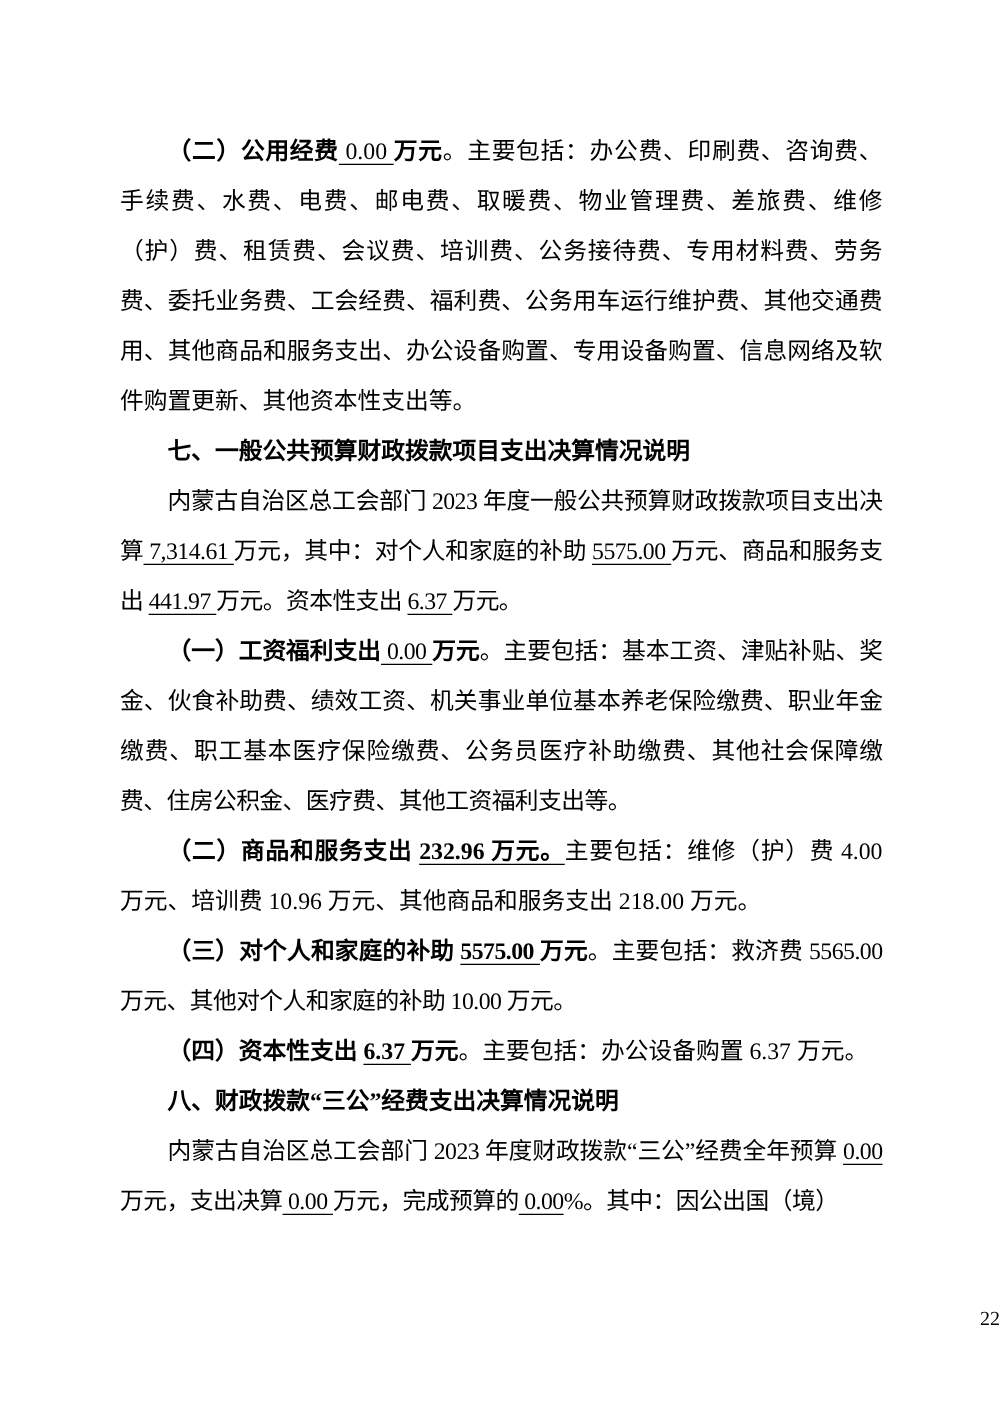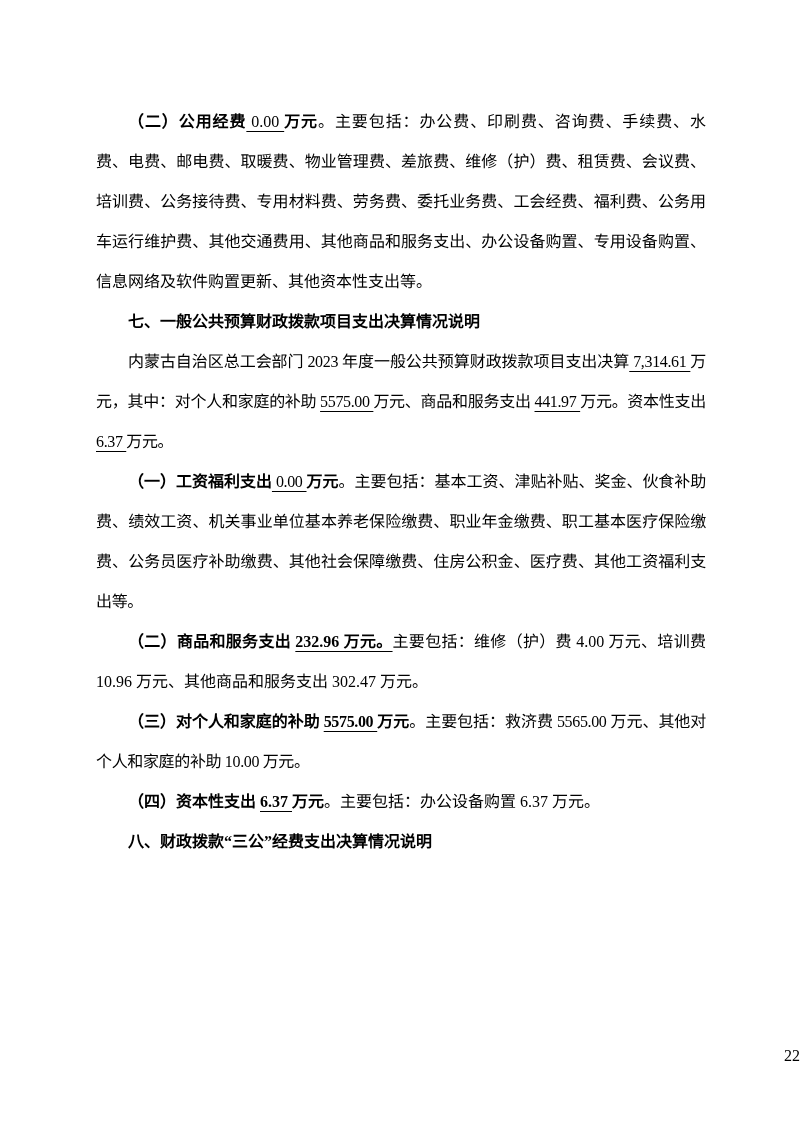--- a/index.html
+++ b/index.html
@@ -18,21 +18,21 @@
     color: #000000;
   }
   .content {
     position: absolute;
     left: 96px;
     top: 102px;
     width: 610px;
   }
   p.doc {
     margin: 0;
-    font-size: 16px;
+    font-size: 19px;
     line-height: 40px;
     text-align: justify;
     text-indent: 2em;
     color: #000000;
     word-break: normal;
   }
   p.doc.tight {
     letter-spacing: -0.022em;
   }
   .b { font-weight: 700; }
@@ -54,19 +54,20 @@
 </style>
 </head>
 <body>
 
 <div class="page">
   <div class="content">
       <p class="doc"><span class="b">（二）公用经费</span><span class="u"> 0.00 </span><span class="b">万元</span><span>。主要包括：办公费、印刷费、咨询费、手续费、水费、电费、邮电费、取暖费、物业管理费、差旅费、维修（护）费、租赁费、会议费、培训费、公务接待费、专用材料费、劳务费、委托业务费、工会经费、福利费、公务用车运行维护费、其他交通费用、其他商品和服务支出、办公设备购置、专用设备购置、信息网络及软件购置更新、其他资本性支出等。</span></p>
       <p class="doc"><span class="b">七、一般公共预算财政拨款项目支出决算情况说明</span></p>
       <p class="doc tight"><span>内蒙古自治区总工会部门 2023 年度一般公共预算财政拨款项目支出决算</span><span class="u"> 7,314.61 </span><span>万元，其中：对个人和家庭的补助 </span><span class="u">5575.00 </span><span>万元、商品和服务支出 </span><span class="u">441.97 </span><span>万元。资本性支出 </span><span class="u">6.37 </span><span>万元。</span></p>
       <p class="doc tight"><span class="b">（一）工资福利支出</span><span class="u"> 0.00 </span><span class="b">万元</span><span>。主要包括：基本工资、津贴补贴、奖金、伙食补助费、绩效工资、机关事业单位基本养老保险缴费、职业年金缴费、职工基本医疗保险缴费、公务员医疗补助缴费、其他社会保障缴费、住房公积金、医疗费、其他工资福利支出等。</span></p>
-      <p class="doc"><span class="b">（二）商品和服务支出 </span><span class="b u">232.96 万元。</span><span>主要包括：维修（护）费 4.00 万元、培训费 10.96 万元、其他商品和服务支出 302.47 万元。</span></p>
+      <p class="doc"><span class="b">（二）商品和服务支出 </span><span class="b u">232.96 万元。</span><span>主要包括：维修（护）费 4.00 万元、培训费 10.96 万元、其他商品和服务支出 218.00 万元。</span></p>
       <p class="doc tight"><span class="b">（三）对个人和家庭的补助 </span><span class="b u">5575.00 </span><span class="b">万元</span><span>。主要包括：救济费 5565.00 万元、其他对个人和家庭的补助 10.00 万元。</span></p>
       <p class="doc"><span class="b">（四）资本性支出 </span><span class="b u">6.37 </span><span class="b">万元</span><span>。主要包括：办公设备购置 6.37 万元。</span></p>
       <p class="doc"><span class="b">八、财政拨款“三公”经费支出决算情况说明</span></p>
+      <p class="doc tight"><span>内蒙古自治区总工会部门 2023 年度财政拨款“三公”经费全年预算 </span><span class="u">0.00 </span><span>万元，支出决算</span><span class="u"> 0.00 </span><span>万元，完成预算的</span><span class="u"> 0.00</span><span>%。其中：因公出国（境）</span></p>
     </div>
   <div class="footer">22</div>
 </div>
 
 </body></html>

